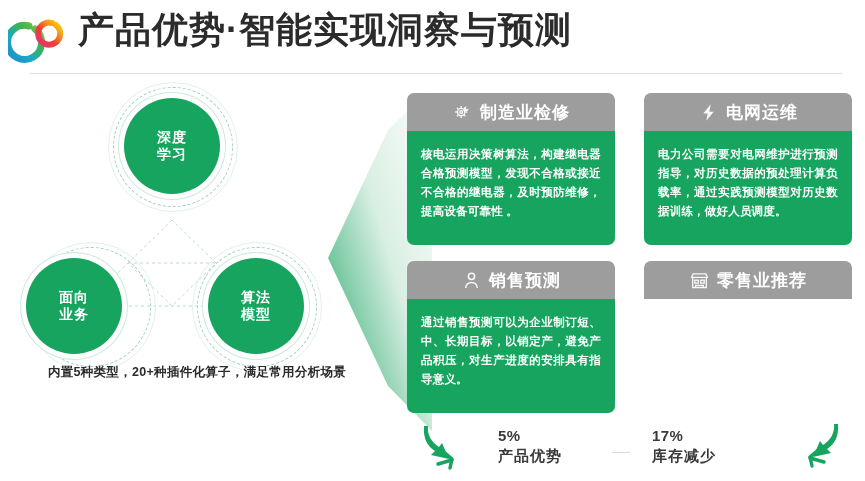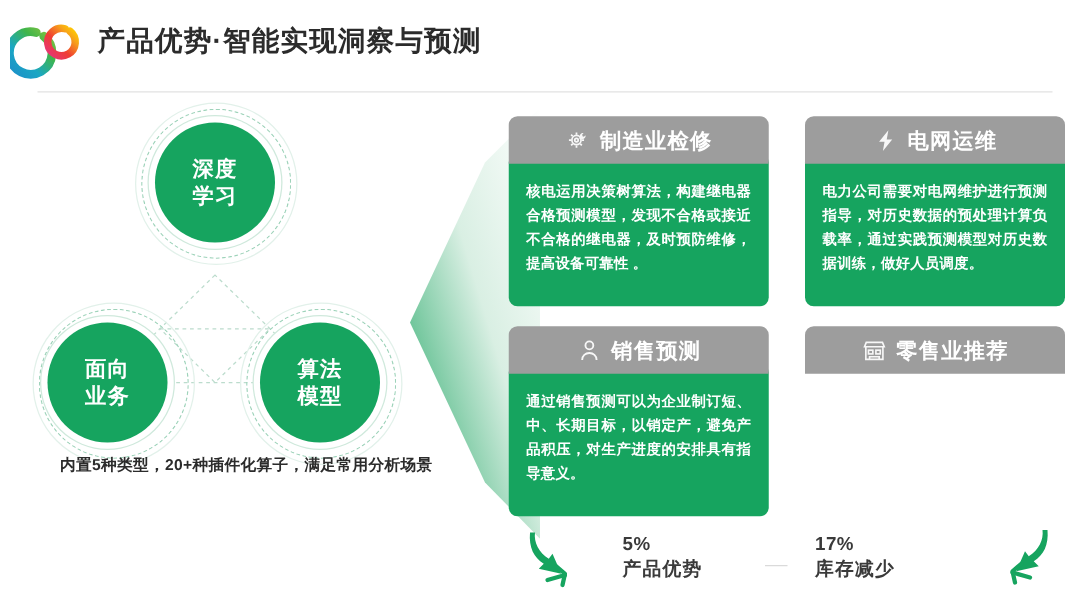--- a/index.html
+++ b/index.html
@@ -10,51 +10,51 @@
     overflow:hidden;
     position:relative;
     -webkit-font-smoothing:antialiased;
   }
   .slide{position:absolute;inset:0;width:865px;height:481px;overflow:hidden;background:#fff;}
 
   
   .header{position:absolute;left:0;top:0;width:865px;height:78px;}
   .logo{position:absolute;left:8px;top:12px;width:62px;height:52px;}
   .title{
-    position:absolute;left:78px;top:18px;
-    font-size:22px;font-weight:bold;color:#2b2b2b;
+    position:absolute;left:78px;top:6px;
+    font-size:36px;font-weight:bold;color:#2b2b2b;
     letter-spacing:1px;white-space:nowrap;
   }
   .title-rule{
     position:absolute;left:30px;top:73px;width:812px;height:1px;
     background:#e2e2e2;
   }
 
   
   .diagram{position:absolute;left:18px;top:92px;width:330px;height:300px;}
   .node{
     position:absolute;width:96px;height:96px;border-radius:50%;
     background:#16a45f;
     display:flex;align-items:center;justify-content:center;
-    color:#ffffff;font-size:17px;font-weight:bold;line-height:1.25;
+    color:#ffffff;font-size:14px;font-weight:bold;line-height:1.25;
     text-align:center;letter-spacing:1px;
     box-shadow:0 0 0 5px #ffffff, 0 0 0 6px #cfe9dc;
   }
   .node-ring{
     position:absolute;width:118px;height:118px;border-radius:50%;
     border:1px dashed #9ed3ba;
   }
   .node-ring2{
     position:absolute;width:128px;height:128px;border-radius:50%;
     border:1px solid #e2f1ea;
   }
   .n-top{left:106px;top:6px;}
   .n-top-r{left:95px;top:-5px;}
   .n-top-r2{left:90px;top:-10px;}
-  .n-bl{left:20px;top:166px;font-family:Liberation Serif, serif;}
+  .n-bl{left:8px;top:166px;}
   .n-bl-r{left:13px;top:155px;}
   .n-bl-r2{left:8px;top:150px;}
   .n-br{left:190px;top:166px;}
   .n-br-r{left:179px;top:155px;}
   .n-br-r2{left:174px;top:150px;}
   .tri{position:absolute;left:0;top:0;width:330px;height:300px;}
   .caption{
     position:absolute;left:14px;top:272px;width:330px;
     font-size:12.5px;color:#2b2b2b;font-weight:bold;letter-spacing:.3px;
     white-space:nowrap;

